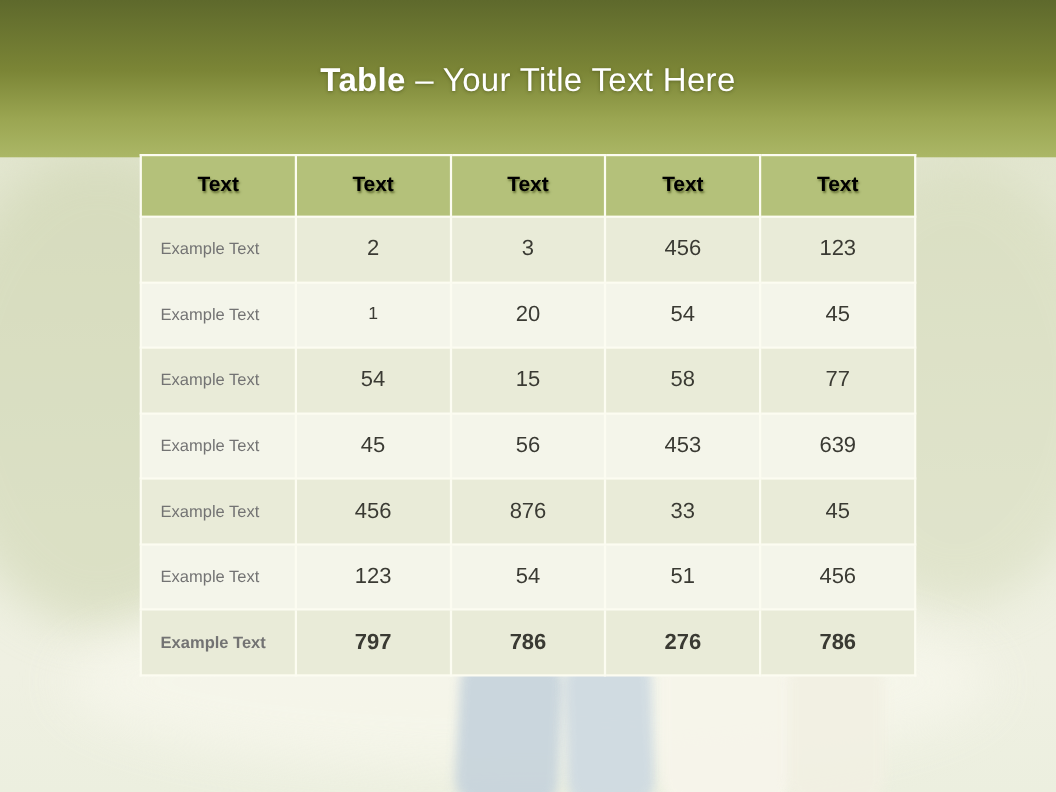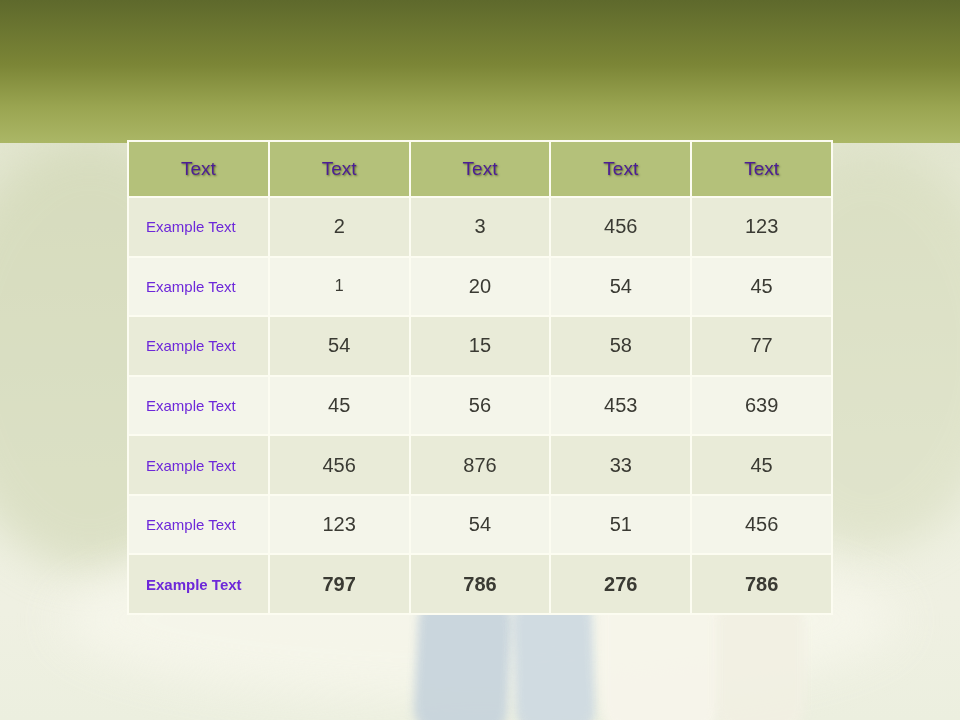--- a/index.html
+++ b/index.html
@@ -26,24 +26,24 @@
     background:linear-gradient(180deg,#5e692c 0%,#7b8536 45%,#9aa551 75%,#abb766 100%);}
   .page-title{position:absolute;top:56px;left:0;width:960px;text-align:center;
     color:#ffffff;font-size:30px;line-height:36px;letter-spacing:.3px;
     text-shadow:0 1px 3px rgba(50,60,15,.45);}
   .page-title .bold{font-weight:bold;}
 
   
   table.data-table{position:absolute;left:127px;top:140px;width:706px;height:475px;
     border-collapse:collapse;table-layout:fixed;}
   .data-table th,.data-table td{border:2px solid #fcfcf1;padding:0 4px;}
-  .data-table th{height:54px;background:#b4c17a;color:#4c1d95;font-size:19px;font-weight:normal;
+  .data-table th{height:54px;background:#b4c17a;color:#000000;font-size:19px;font-weight:bold;
     text-align:center;text-shadow:1px 1px 2px rgba(92,103,44,.9);}
   .data-table td{text-align:center;font-size:20px;color:#3a3a33;}
-  .data-table td.label-cell{text-align:left;padding-left:17px;font-size:15px;color:#6d28d9;}
+  .data-table td.label-cell{text-align:left;padding-left:17px;font-size:15px;color:#737373;}
   .data-table tr.odd td{background:#e9ebd8;}
   .data-table tr.even td{background:#f4f5ea;}
   .data-table tr.total td{font-weight:bold;}
   .data-table td.num-small{font-size:16px;}
 </style>
 </head>
 <body>
 
 <div class="slide">
 
@@ -52,20 +52,24 @@
     <div class="blob b2"></div>
     <div class="blob b3"></div>
     <div class="blob b4"></div>
     <div class="leg jean-left"></div>
     <div class="leg jean-right"></div>
     <div class="leg pant-left"></div>
     <div class="leg pant-right"></div>
   </div>
 
   <div class="title-band"></div>
+  <div class="page-title">
+    <span class="bold">Table</span>
+    <span>– Your Title Text Here</span>
+  </div>
 
   <table class="data-table">
     <thead>
       <tr>
         <th>Text</th>
         <th>Text</th>
         <th>Text</th>
         <th>Text</th>
         <th>Text</th>
       </tr>

